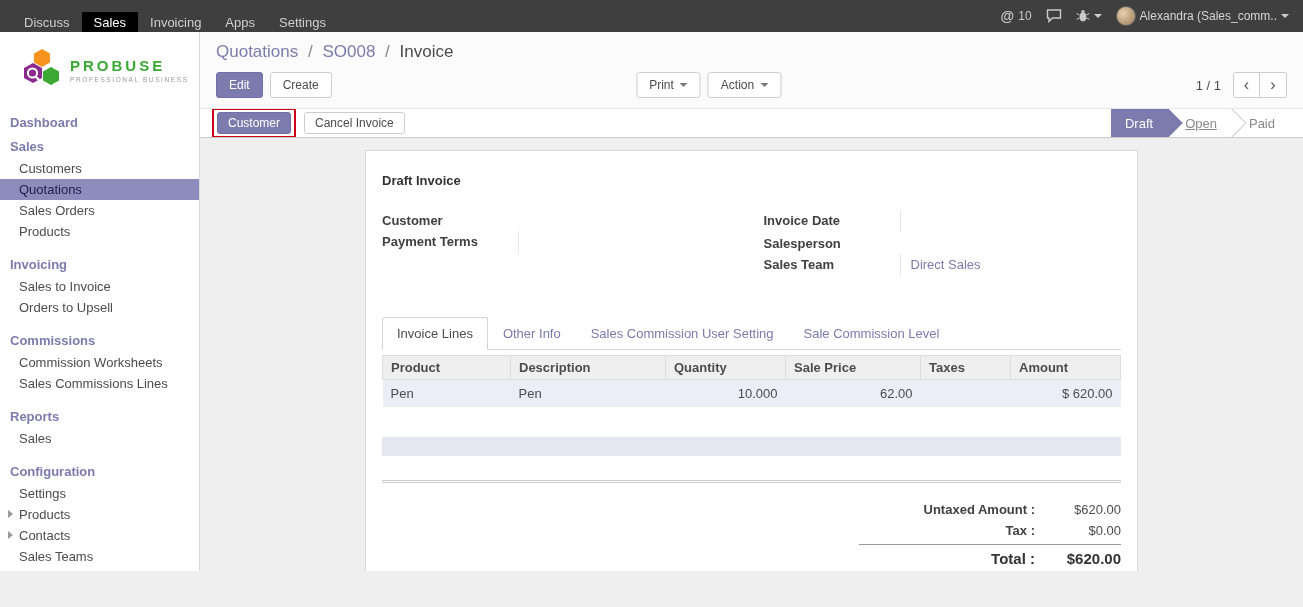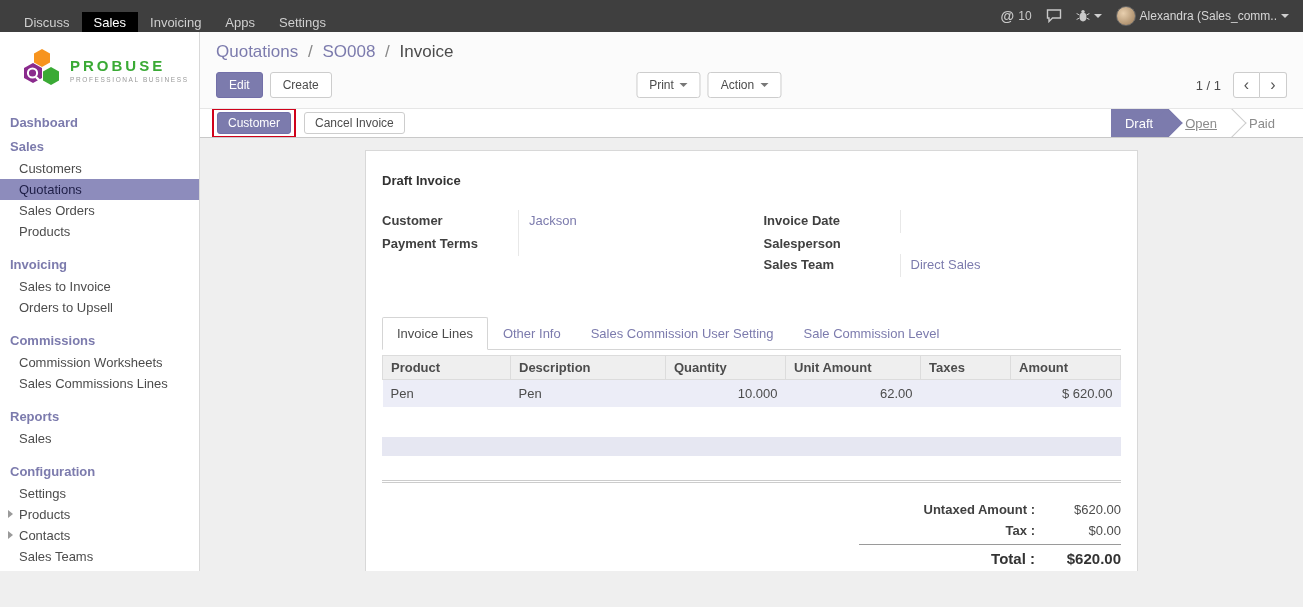--- a/index.html
+++ b/index.html
@@ -277,21 +277,20 @@
 
       <div class="content">
         <div class="sheet">
 
           <div class="sheet-title">Draft Invoice</div>
 
           <div class="o-group">
             <div class="group-col left">
               <div class="field-row">
                 <div class="f-label">Customer</div>
-                <div class="f-value">Jackson</div>
               </div>
               <div class="field-row">
                 <div class="f-label">Payment Terms</div>
                 <div class="f-value empty"></div>
               </div>
             </div>
             <div class="group-col right">
               <div class="field-row">
                 <div class="f-label">Invoice Date</div>
                 <div class="f-value empty"></div>
@@ -320,21 +319,21 @@
                 <col style="width:120px">
               <col style="width:135px">
                 <col style="width:90px">
                 <col>
             </colgroup>
             <thead>
               <tr>
                 <th>Product</th>
                 <th>Description</th>
                 <th>Quantity</th>
-                <th>Unit Amount</th>
+                <th>Sale Price</th>
                 <th>Taxes</th>
                 <th>Amount</th>
               </tr>
             </thead>
             <tbody>
               <tr>
                 <td>Pen</td>
                 <td>Pen</td>
                 <td class="num">10.000</td>
                 <td class="num">62.00</td>

